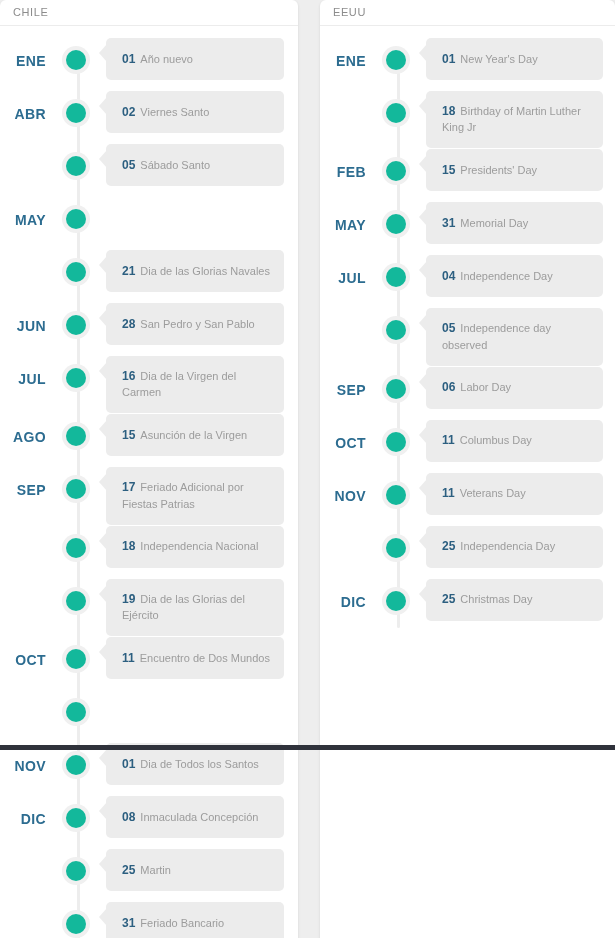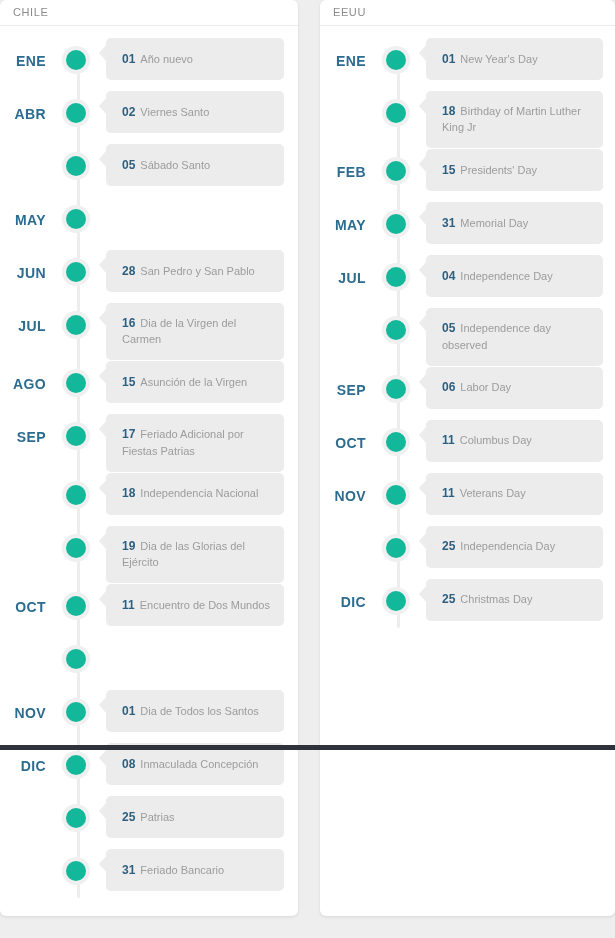--- a/index.html
+++ b/index.html
@@ -214,20 +214,31 @@
             </div>
             <div class="row">
               <div class="month">MAY</div>
               <div class="node-col">
                 <div class="node">
                   <div class="dot"></div>
                 </div>
               </div>
             </div>
             <div class="row">
+              <div class="month"></div>
+              <div class="node-col">
+                <div class="node">
+                  <div class="dot"></div>
+                </div>
+              </div>
+              <div class="bubble">
+                <div class="bubble-text"><span class="day">21</span><span class="desc">Dia de las Glorias Navales</span></div>
+              </div>
+            </div>
+            <div class="row">
               <div class="month">JUN</div>
               <div class="node-col">
                 <div class="node">
                   <div class="dot"></div>
                 </div>
               </div>
               <div class="bubble">
                 <div class="bubble-text"><span class="day">28</span><span class="desc">San Pedro y San Pablo</span></div>
               </div>
             </div>
@@ -328,21 +339,21 @@
               </div>
             </div>
             <div class="row">
               <div class="month"></div>
               <div class="node-col">
                 <div class="node">
                   <div class="dot"></div>
                 </div>
               </div>
               <div class="bubble">
-                <div class="bubble-text"><span class="day">25</span><span class="desc">Patrias</span></div>
+                <div class="bubble-text"><span class="day">25</span><span class="desc">Martin</span></div>
               </div>
             </div>
             <div class="row">
               <div class="month"></div>
               <div class="node-col">
                 <div class="node">
                   <div class="dot"></div>
                 </div>
               </div>
               <div class="bubble">

